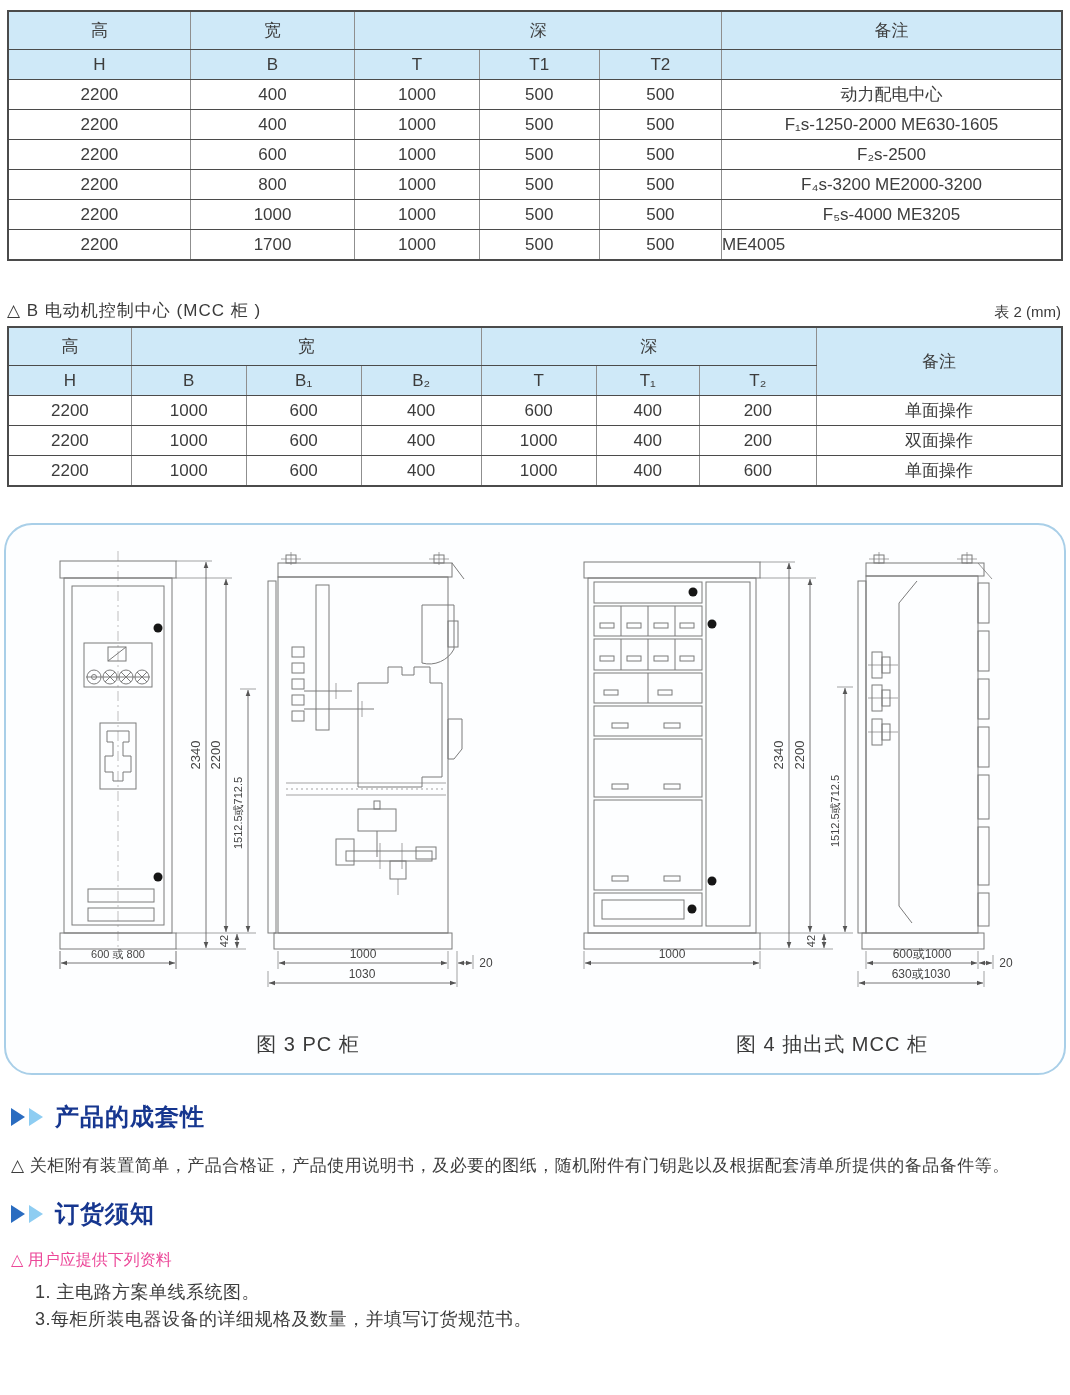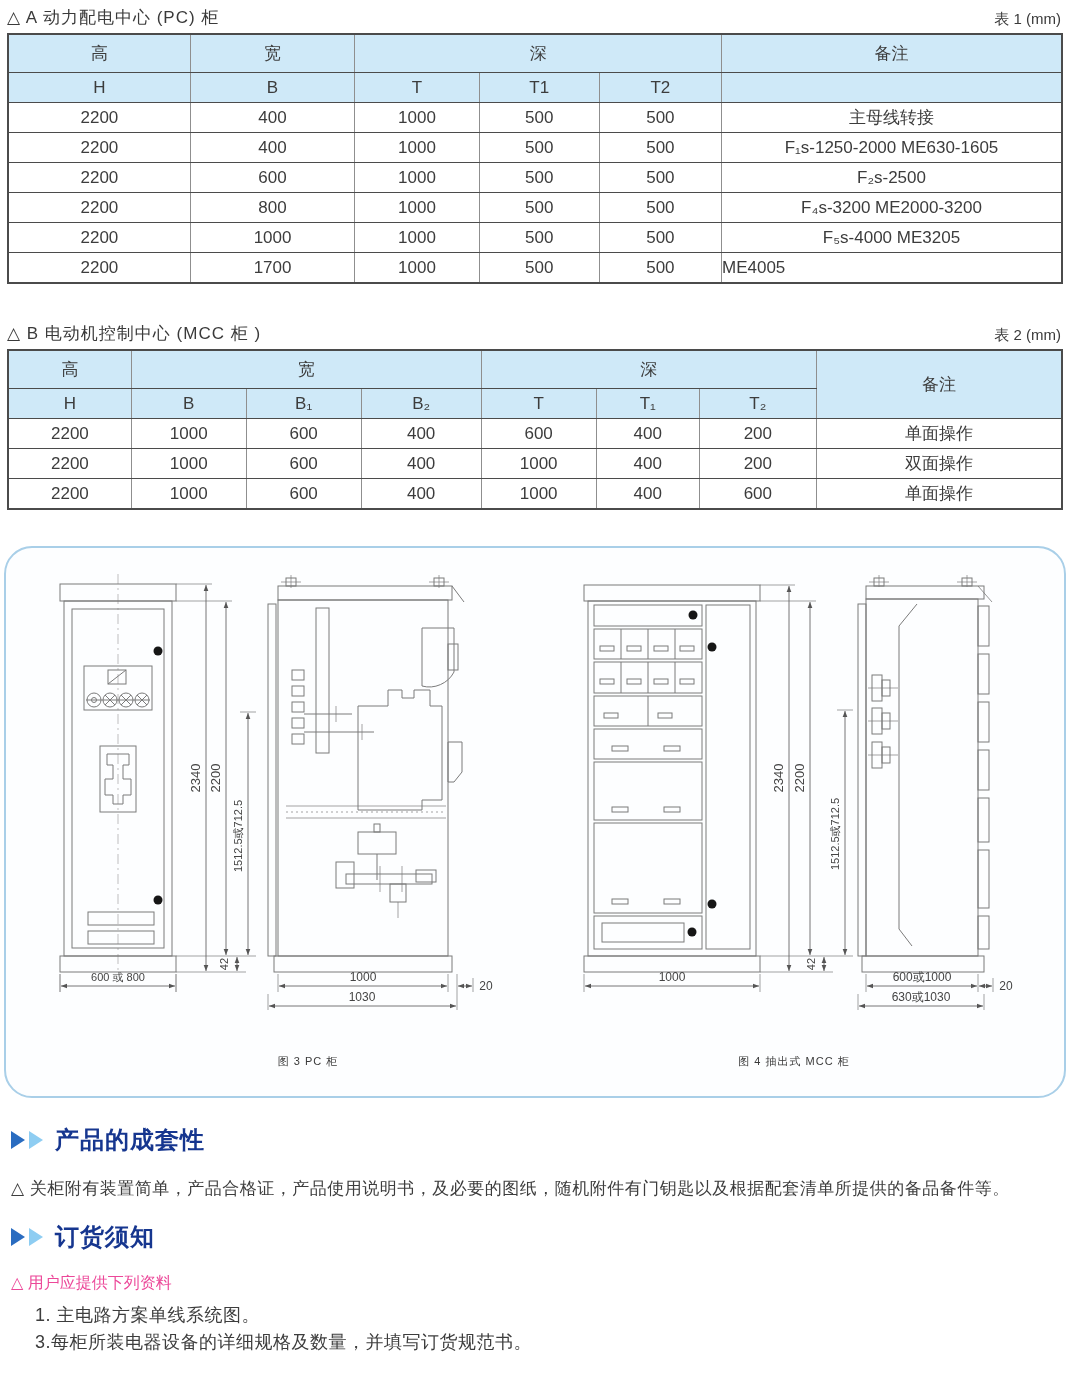--- a/index.html
+++ b/index.html
@@ -31,44 +31,40 @@
   td.remark.center{text-align:left;padding-left:0;}
   .gap1{height:38px;}
 
   
   .panel{
     position:relative;height:548px;margin:36px -3px 0 -3px;
     border:2px solid #a9cfe8;border-radius:28px;background:#fdfeff;
   }
   .panel svg{position:absolute;}
   svg text{font-family:"Liberation Sans","DejaVu Sans",sans-serif;fill:#444;}
-  .cap{position:absolute;top:506px;font-size:11px;color:#3a3a3a;text-align:center;width:260px;letter-spacing:1px;}
+  .cap{position:absolute;top:506px;font-size:20px;color:#3a3a3a;text-align:center;width:260px;letter-spacing:1px;}
   .cap1{left:172px;}
-  .cap2{left:658px;}
+  .cap2{left:696px;}
 
   
   .sec-head{display:flex;align-items:center;margin:26px 0 0 4px;height:32px;}
   .tri{width:0;height:0;border-top:9px solid transparent;border-bottom:9px solid transparent;
     border-left:14px solid #2a6cc0;margin-right:4px;}
   .tri.light{border-left-color:#8ecdf2;margin-right:12px;}
   .sec-head h2{margin:0;font-size:24px;color:#16368f;font-weight:bold;letter-spacing:1px;}
   .sec-body{margin:20px 0 0 4px;font-size:17px;color:#3d3d3d;line-height:25px;letter-spacing:0.5px;}
   .intro{margin:20px 0 0 4px;font-size:16px;color:#ec4899;}
   ul.order{list-style:none;margin:8px 0 0 0;padding:0 0 0 28px;}
   ul.order li{font-size:18px;color:#3d3d3d;line-height:27px;letter-spacing:0.5px;}
 </style>
 </head>
 <body>
 
 <div class="page">
 
-  <div class="title-row">
-    <span class="sec-title">△ A 动力配电中心 (PC) 柜</span>
-    <span class="tbl-tag">表 1 (mm)</span>
-  </div>
 
   <table class="dim">
     <colgroup>
         <col style="width:17.3%">
         <col style="width:15.6%">
         <col style="width:11.8%">
         <col style="width:11.4%">
         <col style="width:11.6%">
         <col style="width:32.3%">
       </colgroup>
@@ -88,21 +84,21 @@
         <th></th>
       </tr>
     </thead>
     <tbody>
       <tr>
         <td>2200</td>
         <td>400</td>
         <td>1000</td>
         <td>500</td>
         <td>500</td>
-        <td class="remark">主母线转接</td>
+        <td class="remark">动力配电中心</td>
       </tr>
       <tr>
         <td>2200</td>
         <td>400</td>
         <td>1000</td>
         <td>500</td>
         <td>500</td>
         <td class="remark">F₁s-1250-2000  ME630-1605</td>
       </tr>
       <tr>

